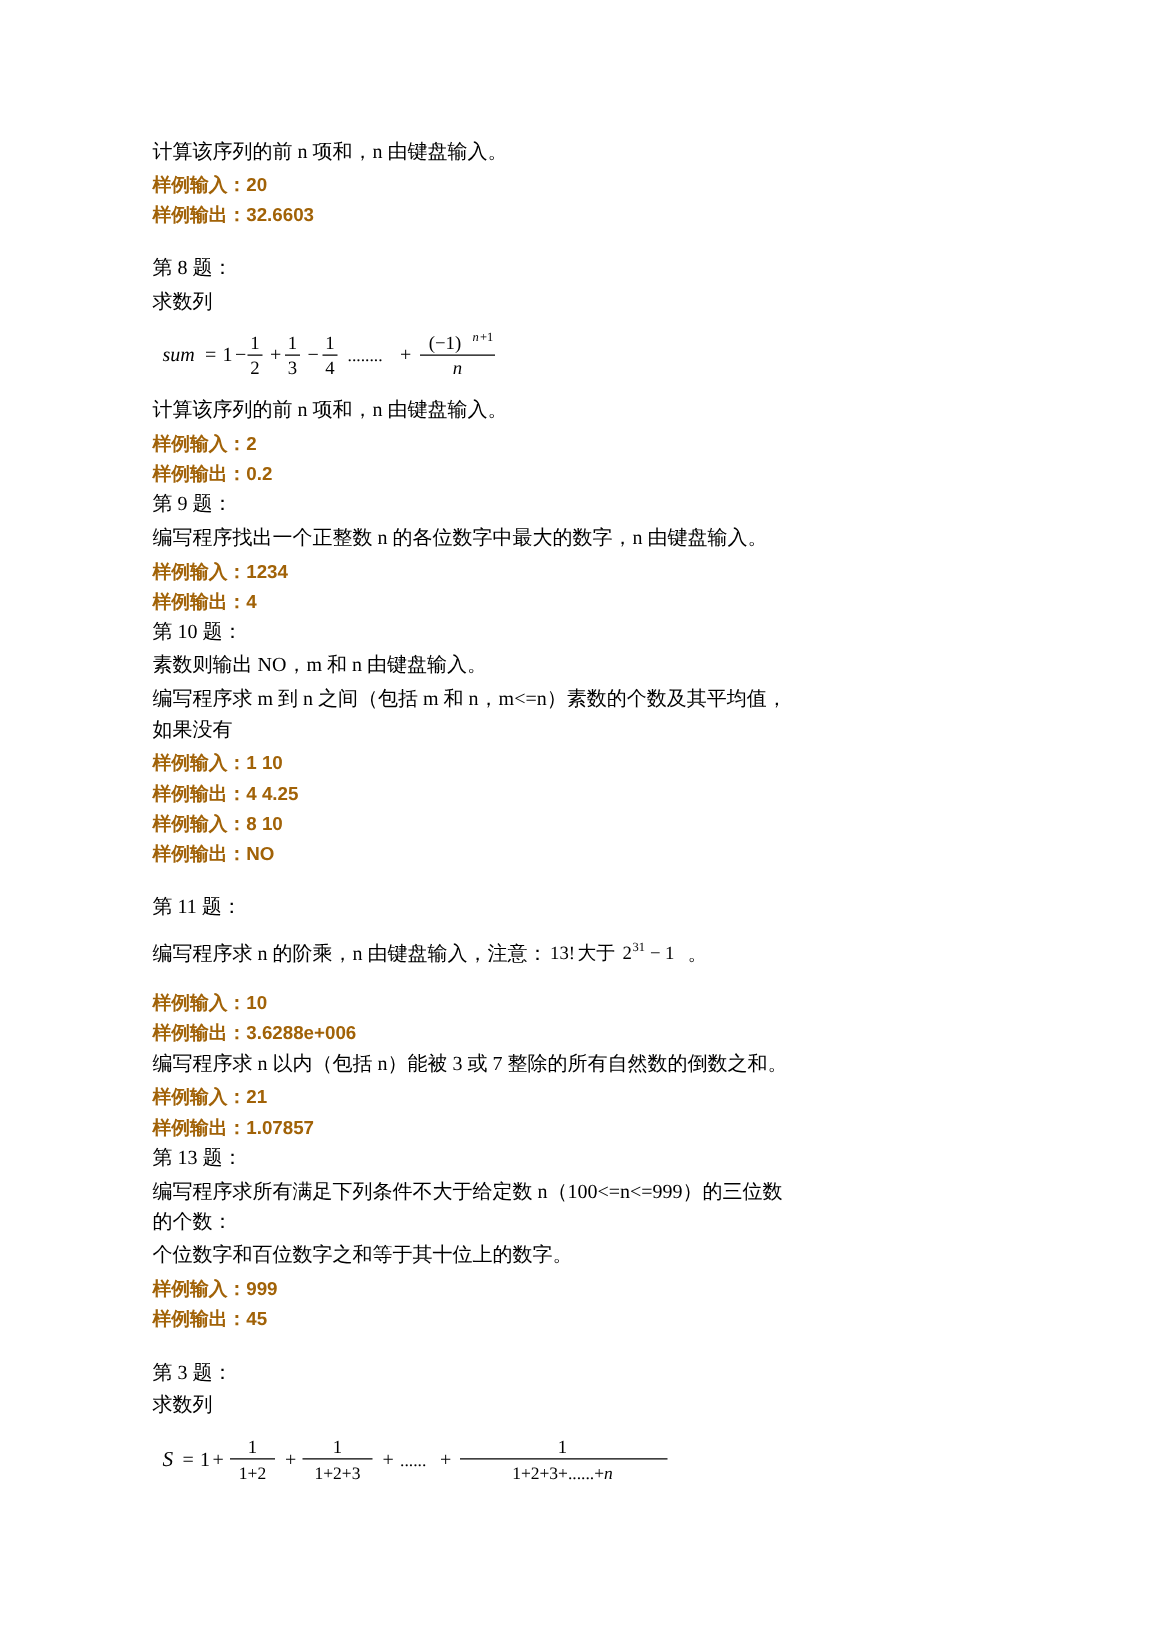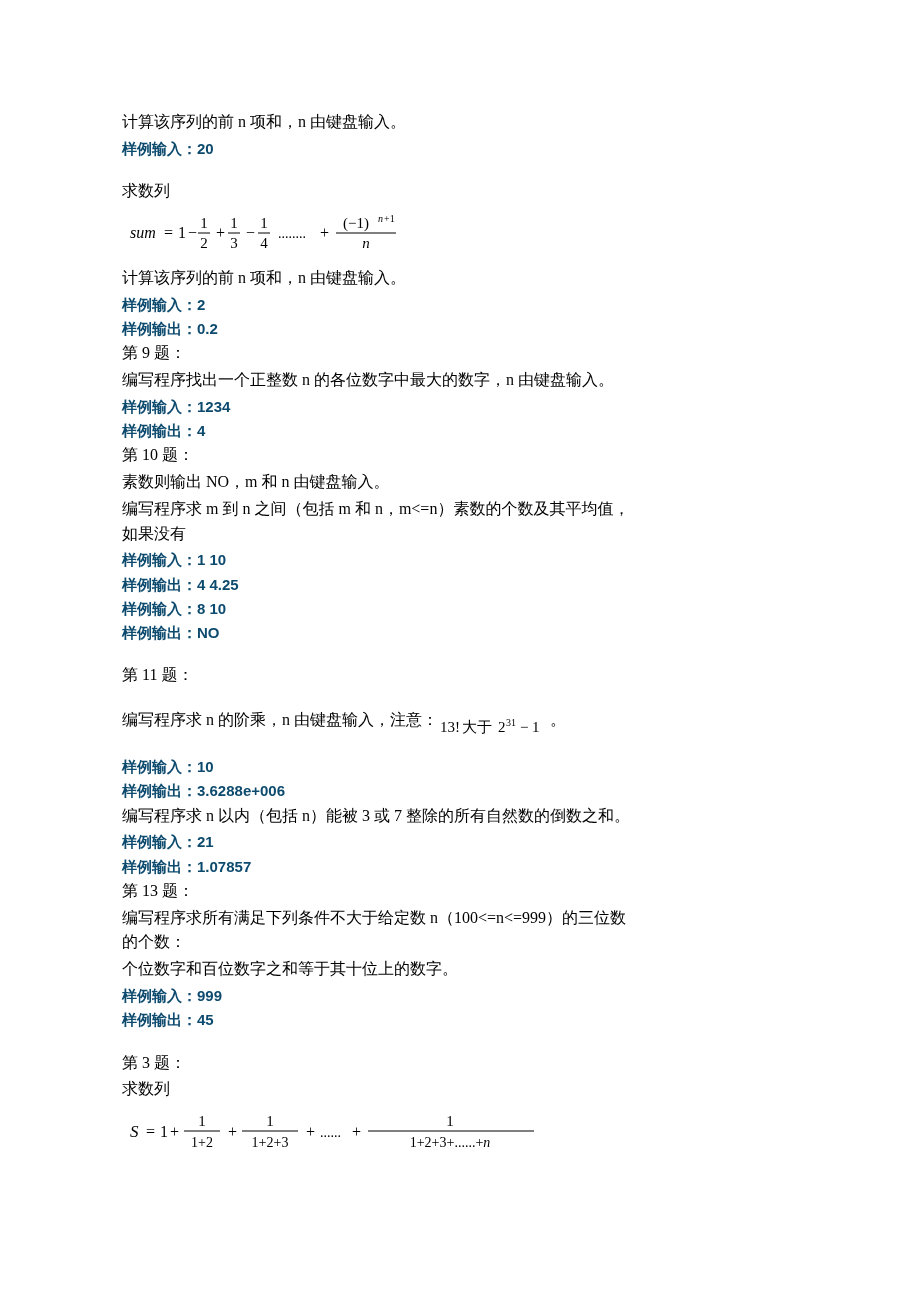--- a/index.html
+++ b/index.html
@@ -14,53 +14,54 @@
   .page {
     width: 752px;
     min-height: 1302px;
     padding: 110px 122px 60px 122px;
     box-sizing: border-box;
   }
   .para {
     margin: 0 0 2px 0;
   }
   .sample {
-    color: #0c4a6e;
+    color: #a16207;
     font-family: Arial, "SimSun", sans-serif;
     font-size: 15px;
     font-weight: bold;
     margin: 1px 0;
   }
   .gap {
     height: 18px;
   }
   .gap-sm {
     height: 10px;
   }
   .formula {
     margin: 8px 0 12px 8px;
     height: 42px;
   }
   .inline-img {
     display: inline-block;
     vertical-align: middle;
-    margin-top: 16px;
   }
   svg text { font-family: "Times New Roman", serif; }
 </style>
 </head>
 <body>
 
 <div class="page">
 
   <p class="para">计算该序列的前 n 项和，n 由键盘输入。</p>
   <p class="sample"><span>样例输入：</span><span>20</span></p>
+  <p class="sample"><span>样例输出：</span><span>32.6603</span></p>
 
   <div class="gap"></div>
 
+  <p class="para">第 8 题：</p>
   <p class="para">求数列</p>
 
   <div class="formula" title="sum = 1 − 1/2 + 1/3 − 1/4 ........ + (−1)^(n+1) / n">
     <svg width="310" height="42" viewBox="0 0 310 42">
       <text x="0" y="26" font-style="italic" font-size="16">sum</text>
       <text x="34" y="26" font-size="16">=</text>
       <text x="48" y="26" font-size="16">1</text>
       <text x="58" y="26" font-size="16">−</text>
 
       <text x="74" y="16" font-size="15" text-anchor="middle">1</text>

